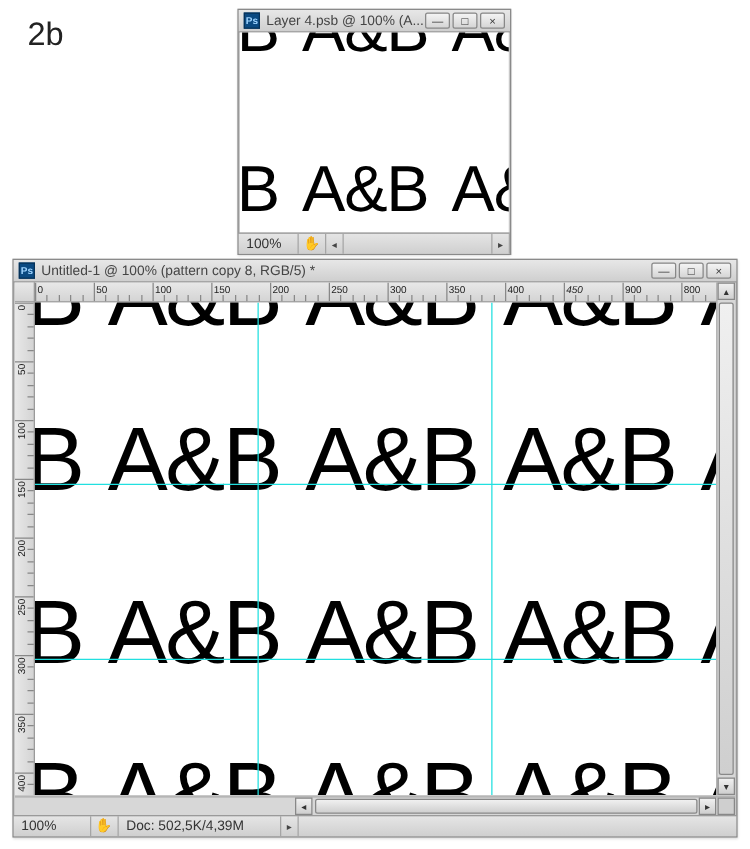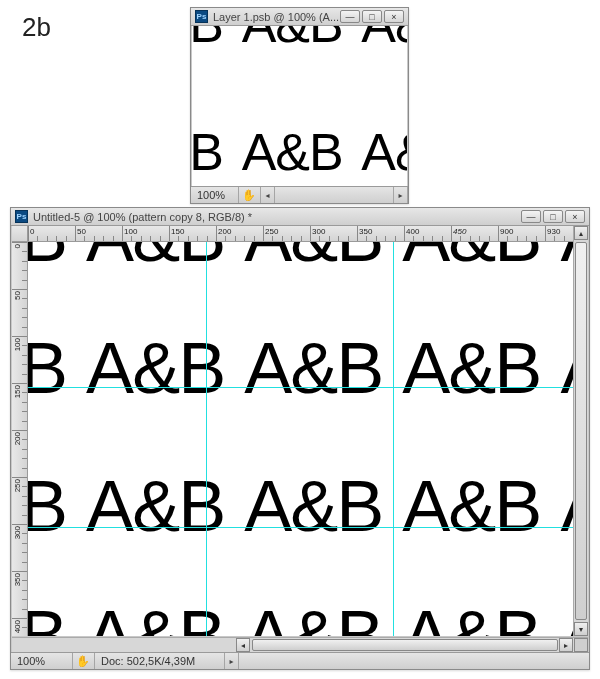--- a/index.html
+++ b/index.html
@@ -173,21 +173,21 @@
 </head>
 <body>
 
 <div class="step-label">2b</div>
 
 <div id="win-small" class="win">
   <div class="titlebar">
     <div class="ps-icon">
         <span>Ps</span>
       </div>
-    <div class="title">Layer 1.psb @ 100% (A...</div>
+    <div class="title">Layer 4.psb @ 100% (A...</div>
     <div class="winbtns">
       <div class="winbtn">
           <span>—</span>
         </div>
       <div class="winbtn">
           <span>□</span>
         </div>
       <div class="winbtn">
           <span>×</span>
         </div>
@@ -212,21 +212,21 @@
         <span class="status-tri">▸</span>
       </div>
   </div>
 </div>
 
 <div id="win-big" class="win">
   <div class="titlebar">
     <div class="ps-icon">
         <span>Ps</span>
       </div>
-    <div class="title">Untitled-5 @ 100% (pattern copy 8, RGB/8) *</div>
+    <div class="title">Untitled-1 @ 100% (pattern copy 8, RGB/5) *</div>
     <div class="winbtns">
       <div class="winbtn">
           <span>—</span>
         </div>
       <div class="winbtn">
           <span>□</span>
         </div>
       <div class="winbtn">
           <span>×</span>
         </div>
@@ -295,21 +295,21 @@
       <div class="tick" style="left: 441.8px; height: 6px; top: 10px;"></div>
       <div class="tick" style="left: 451.2px; height: 6px; top: 10px;"></div>
       <div class="tick" style="left: 460.6px; height: 6px; top: 10px;"></div>
       <div class="tick" style="left: 470px;"></div>
       <div class="ticklbl" style="left: 472px;">900</div>
       <div class="tick" style="left: 479.4px; height: 6px; top: 10px;"></div>
       <div class="tick" style="left: 488.8px; height: 6px; top: 10px;"></div>
       <div class="tick" style="left: 498.2px; height: 6px; top: 10px;"></div>
       <div class="tick" style="left: 507.6px; height: 6px; top: 10px;"></div>
       <div class="tick" style="left: 517px;"></div>
-      <div class="ticklbl" style="left: 519px;">930</div>
+      <div class="ticklbl" style="left: 519px;">800</div>
       <div class="tick" style="left: 526.4px; height: 6px; top: 10px;"></div>
       <div class="tick" style="left: 535.8px; height: 6px; top: 10px;"></div>
     </div>
   <div class="ruler-v" id="ruler-v">
       <div class="tick" style="top: 0px;"></div>
       <div class="ticklbl" style="top: 2px;">0</div>
       <div class="tick" style="top: 9.4px; width: 6px; left: 10px;"></div>
       <div class="tick" style="top: 18.8px; width: 6px; left: 10px;"></div>
       <div class="tick" style="top: 28.2px; width: 6px; left: 10px;"></div>
       <div class="tick" style="top: 37.6px; width: 6px; left: 10px;"></div>

